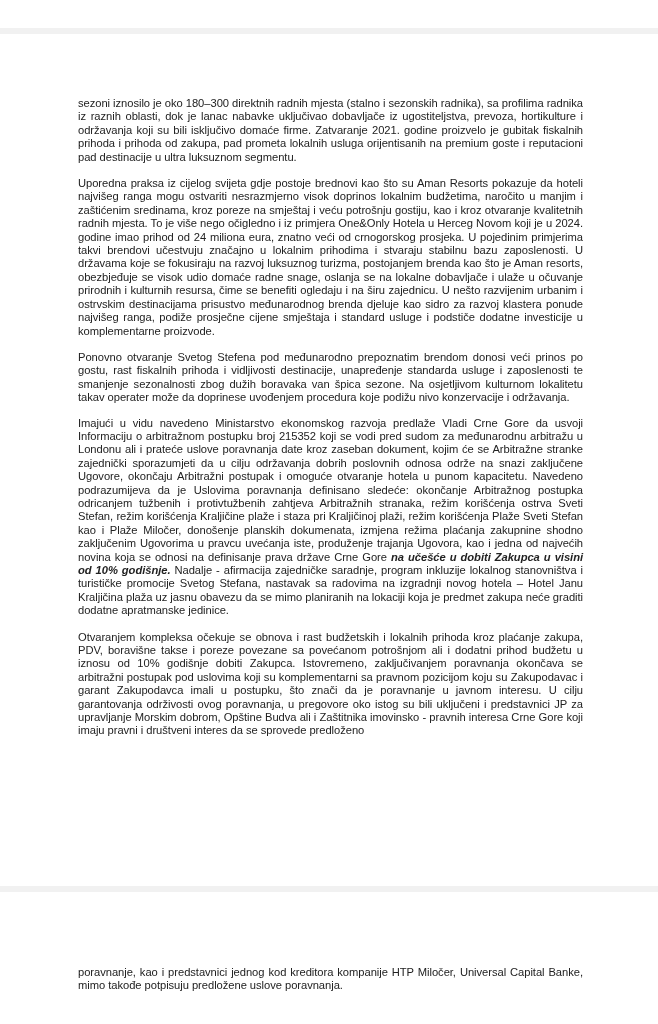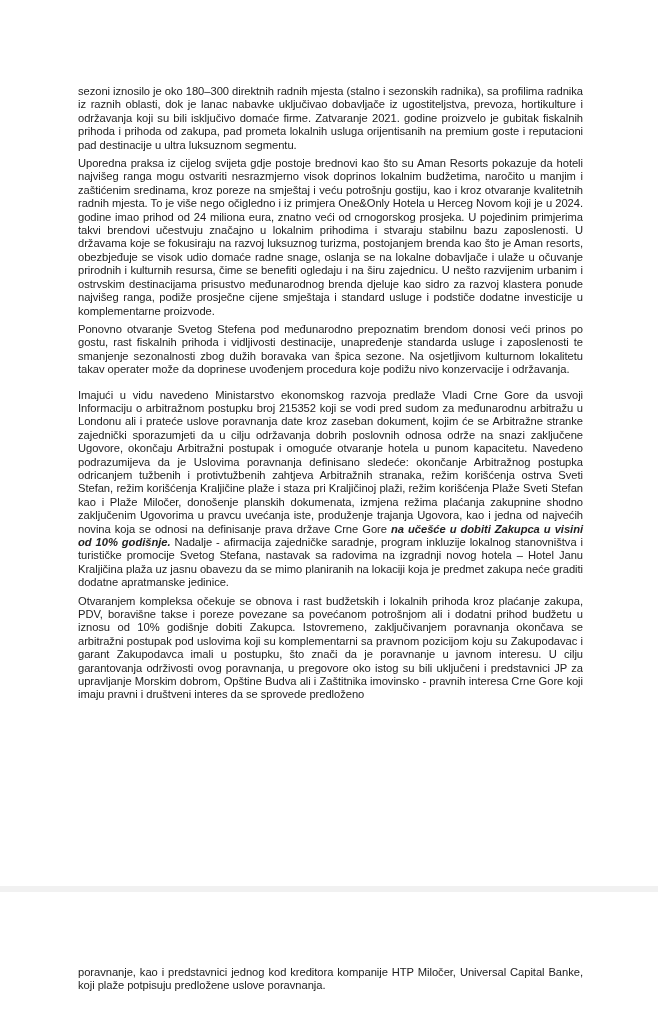--- a/index.html
+++ b/index.html
@@ -12,32 +12,32 @@
     }
     .page-gap {
       position: absolute; left: 0; width: 658px; height: 6px;
       background: #f1f1f1;
     }
     .page-gap.top { top: 28px; }
     .page-gap.mid { top: 886px; }
     .page {
       position: absolute; left: 0; width: 658px; background: #fff;
     }
-    .page.p1 { top: 26px; height: 672px; }
+    .page.p1 { top: 38px; height: 672px; }
     .page.p2 { top: 892px; height: 132px; }
     .content {
       position: absolute; left: 78px; width: 505px;
       font-size: 11.2px; line-height: 13.4px;
       text-align: justify;
       letter-spacing: -0.05px;
     }
     .p1 .content { top: 59px; }
     .p2 .content { top: 74px; }
     p { margin: 0; }
-    p.gap1 { margin-top: 5px; }
+    p.gap1 { margin-top: 13px; }
     p.gap2 { margin-top: 12px; }
     b.emph { font-weight: bold; font-style: italic; }
   </style>
 </head>
 <body>
 
 <div class="page-gap top"></div>
 
 <div class="page p1">
   <div class="content">
@@ -46,15 +46,15 @@
     <p class="gap1">Ponovno otvaranje Svetog Stefena pod međunarodno prepoznatim brendom donosi veći prinos po gostu, rast fiskalnih prihoda i vidljivosti destinacije, unapređenje standarda usluge i zaposlenosti te smanjenje sezonalnosti zbog dužih boravaka van špica sezone. Na osjetljivom kulturnom lokalitetu takav operater može da doprinese uvođenjem procedura koje podižu nivo konzervacije i održavanja.</p>
     <p class="gap2"><span>Imajući u vidu navedeno Ministarstvo ekonomskog razvoja predlaže Vladi Crne Gore da usvoji Informaciju o arbitražnom postupku broj 215352 koji se vodi pred sudom za međunarodnu arbitražu u Londonu ali i prateće uslove poravnanja date kroz zaseban dokument, kojim će se Arbitražne stranke zajednički sporazumjeti da u cilju održavanja dobrih poslovnih odnosa održe na snazi zaključene Ugovore, okončaju Arbitražni postupak i omoguće otvaranje hotela u punom kapacitetu. Navedeno podrazumijeva da je Uslovima poravnanja definisano sledeće: okončanje Arbitražnog postupka odricanjem tužbenih i protivtužbenih zahtjeva Arbitražnih stranaka, režim korišćenja ostrva Sveti Stefan, režim korišćenja Kraljičine plaže i staza pri Kraljičinoj plaži, režim korišćenja Plaže Sveti Stefan kao i Plaže Miločer, donošenje planskih dokumenata, izmjena režima plaćanja zakupnine shodno zaključenim Ugovorima u pravcu uvećanja iste, produženje trajanja Ugovora, kao i jedna od najvećih novina koja se odnosi na definisanje prava države Crne Gore </span><b class="emph">na učešće u dobiti Zakupca u visini od 10% godišnje.</b><span> Nadalje -  afirmacija zajedničke saradnje, program inkluzije lokalnog stanovništva i turističke promocije Svetog Stefana, nastavak sa radovima na izgradnji novog hotela – Hotel Janu Kraljičina plaža uz jasnu obavezu da se mimo planiranih na lokaciji koja je predmet zakupa neće graditi dodatne apratmanske jedinice.</span></p>
     <p class="gap1">Otvaranjem kompleksa očekuje se obnova i rast budžetskih i lokalnih prihoda kroz plaćanje zakupa, PDV, boravišne takse i poreze povezane sa povećanom potrošnjom ali i dodatni prihod budžetu u iznosu od 10% godišnje dobiti Zakupca. Istovremeno, zaključivanjem poravnanja okončava se arbitražni postupak pod uslovima koji su komplementarni sa pravnom pozicijom koju su Zakupodavac i garant Zakupodavca imali u postupku, što znači da je poravnanje u javnom interesu. U cilju garantovanja održivosti ovog poravnanja, u pregovore oko istog su bili uključeni i predstavnici JP za upravljanje Morskim dobrom, Opštine Budva ali i Zaštitnika imovinsko - pravnih interesa Crne Gore koji imaju pravni i društveni interes da se sprovede predloženo</p>
   </div>
 </div>
 
 <div class="page-gap mid"></div>
 
 <div class="page p2">
   <div class="content">
-    <p>poravnanje, kao i predstavnici jednog kod kreditora kompanije HTP Miločer, Universal Capital Banke, koji plaže potpisuju predložene uslove poravnanja.</p>
+    <p>poravnanje, kao i predstavnici jednog kod kreditora kompanije HTP Miločer, Universal Capital Banke, mimo takođe potpisuju predložene uslove poravnanja.</p>
   </div>
 </div>
 
 </body></html>

